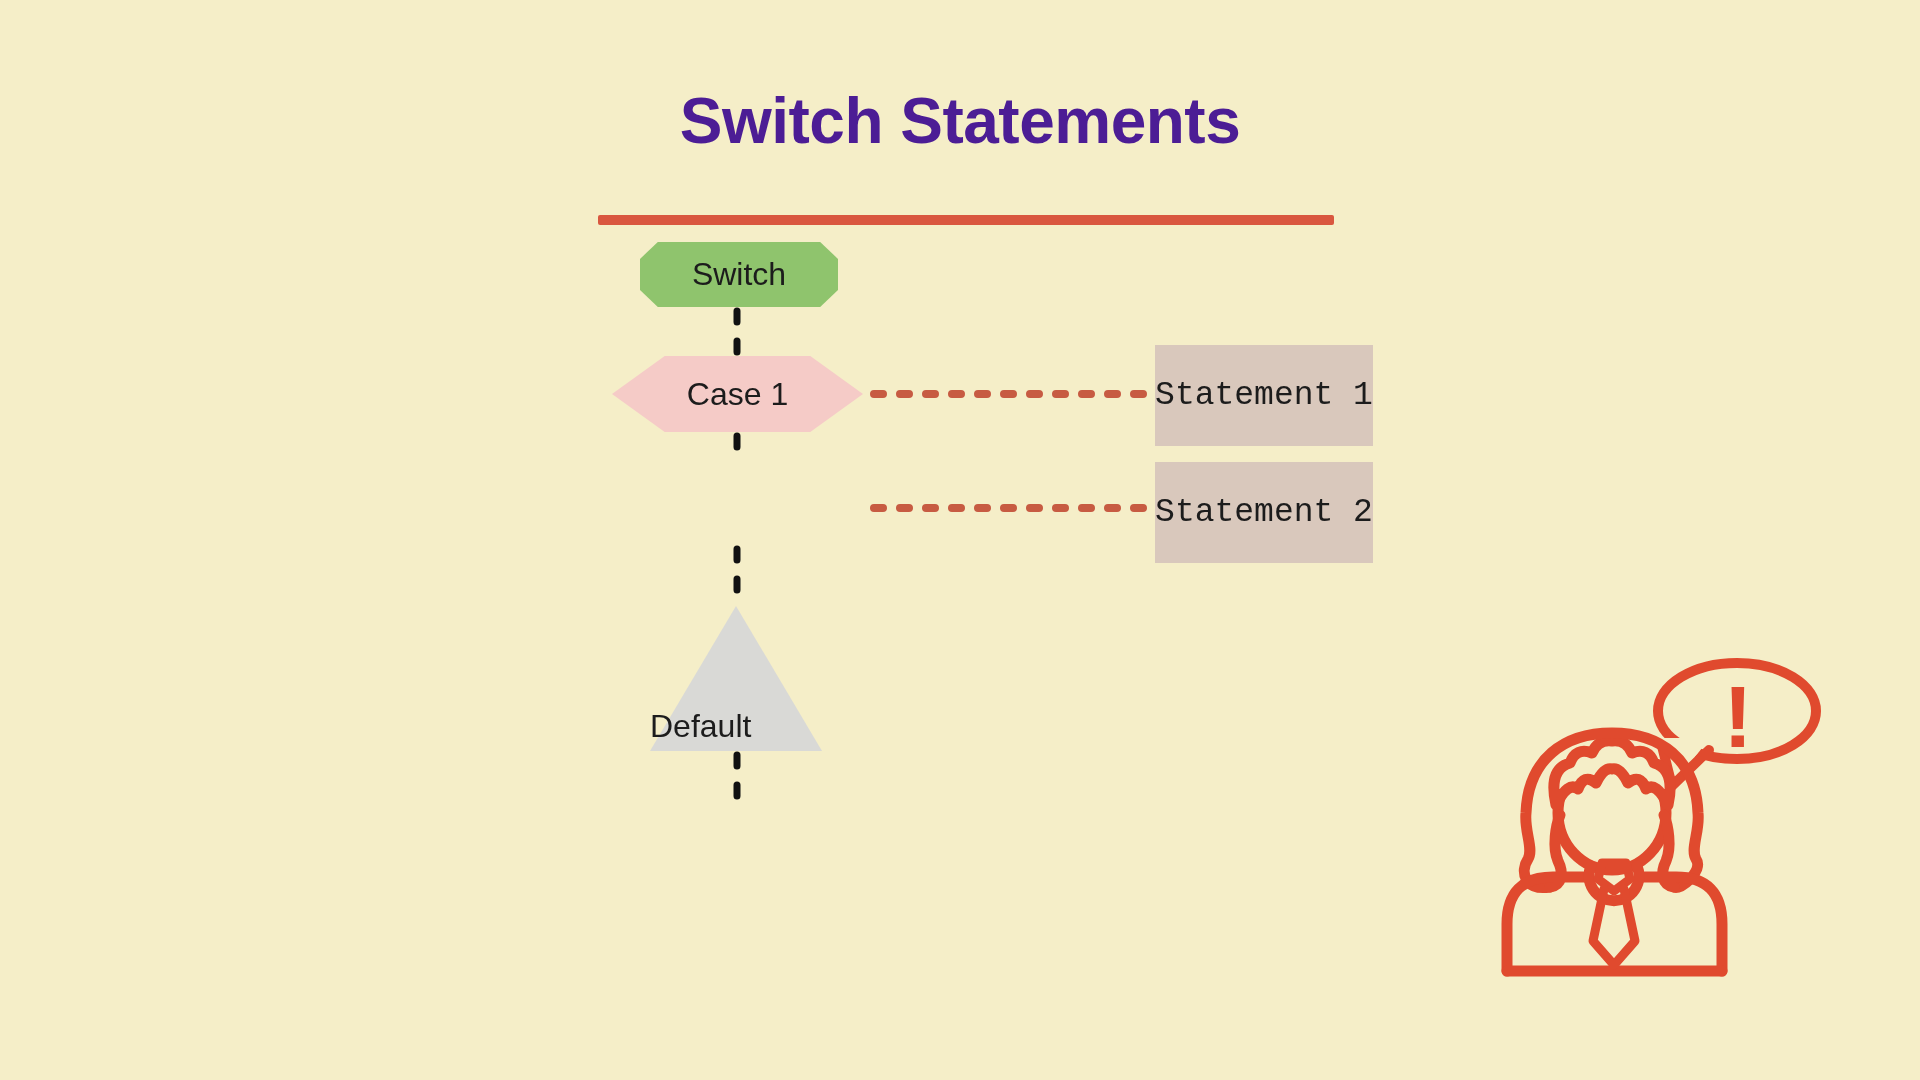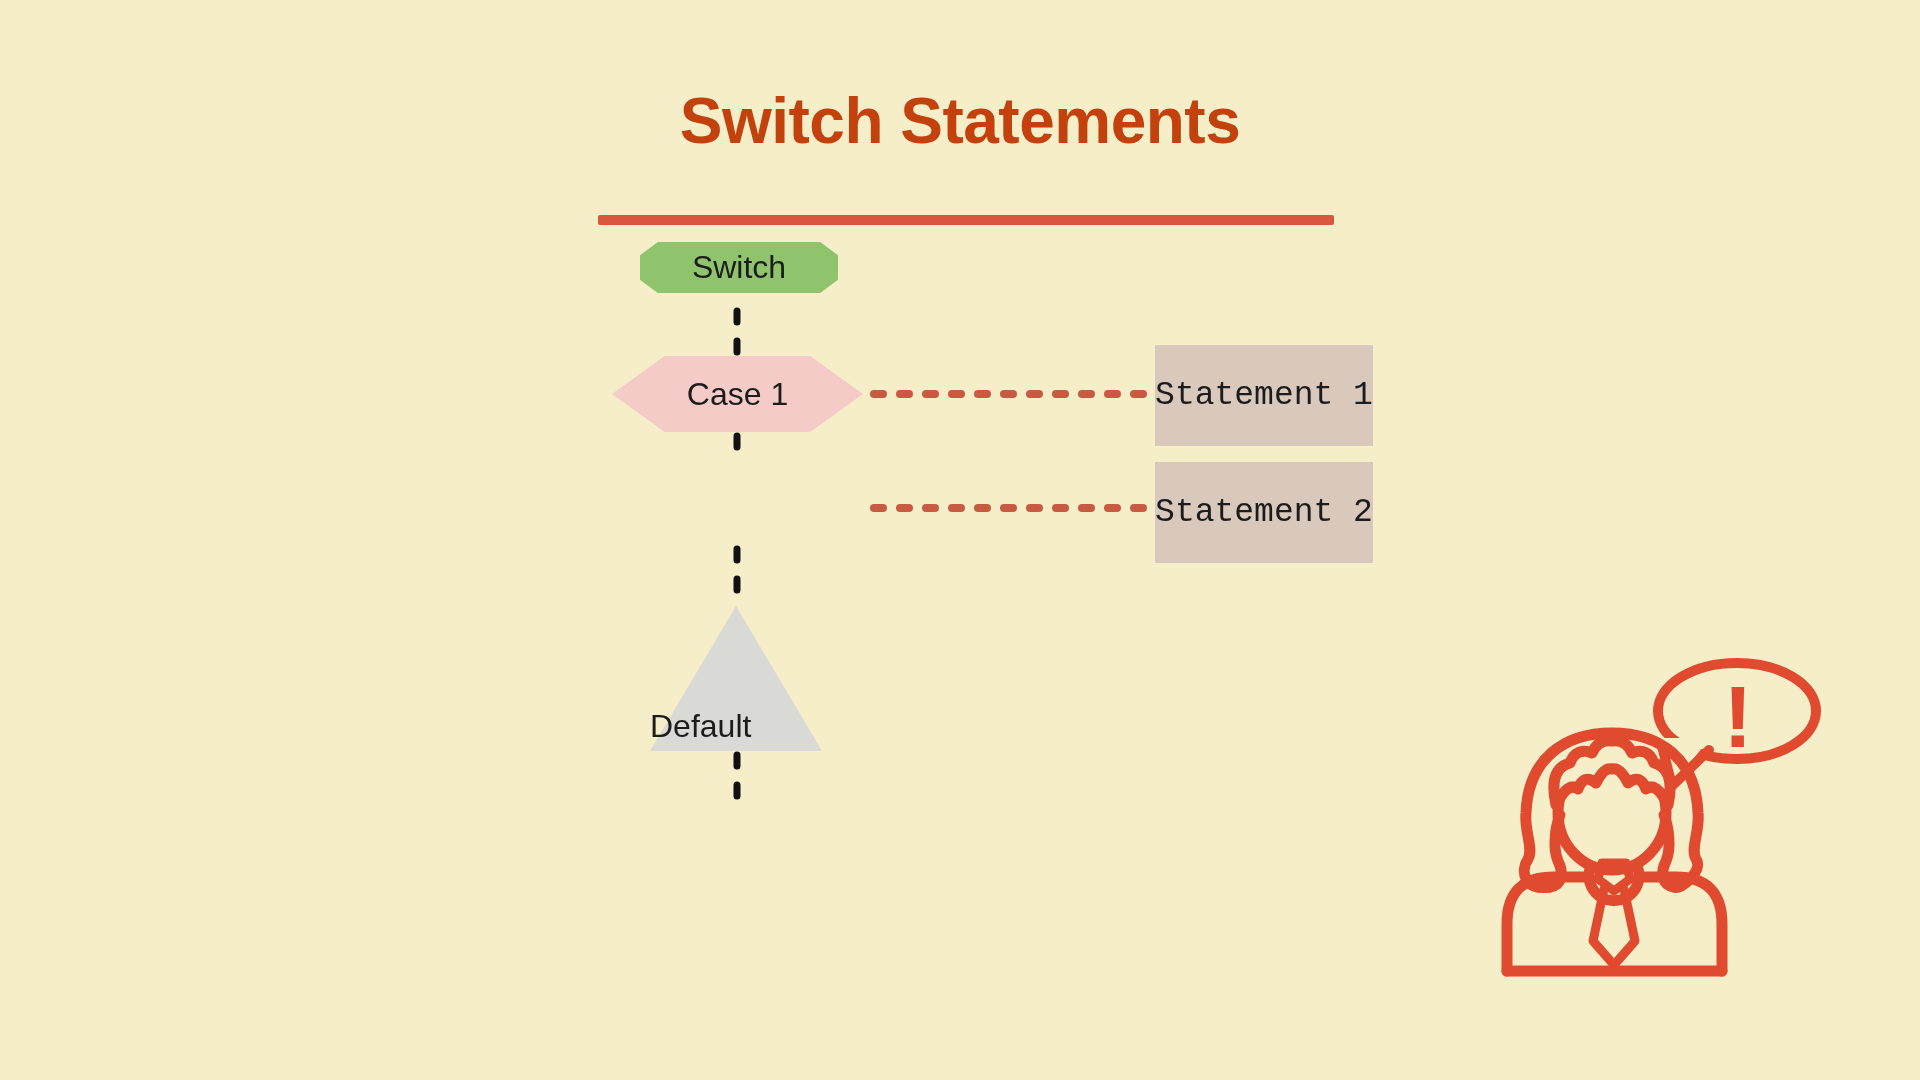--- a/index.html
+++ b/index.html
@@ -21,33 +21,33 @@
     background:var(--background);
     font-family:"Liberation Sans","DejaVu Sans",sans-serif;
     color:var(--text-dark);
     overflow:hidden;
   }
   .canvas{position:relative;width:1920px;height:1080px;background:var(--background);}
 
   .page-title{
     position:absolute;top:84px;left:0;width:1920px;
     text-align:center;
-    font-size:64px;font-weight:800;letter-spacing:-.5px;color:#c2410c;
+    font-size:64px;font-weight:800;letter-spacing:-.5px;color:#4c1d95;
   }
   .title-underline{
     position:absolute;left:598px;top:215px;width:736px;height:10px;
     background:var(--accent-red);border-radius:2px;
   }
 
   .node{
     position:absolute;display:flex;align-items:center;justify-content:center;
     font-size:32px;color:var(--text-dark);
   }
   .node-switch{
-    left:640px;top:242px;width:198px;height:51px;background:var(--node-switch);
+    left:640px;top:242px;width:198px;height:65px;background:var(--node-switch);
     clip-path:polygon(9% 0,91% 0,100% 26%,100% 74%,91% 100%,9% 100%,0 74%,0 26%);
   }
   .node-hexagon{
     width:251px;background:var(--node-case);
     clip-path:polygon(0 50%,21% 0,79% 0,100% 50%,79% 100%,21% 100%);
   }
   .node-case1{left:612px;top:356px;height:76px;}
   .node-case2{left:612px;top:468px;height:77px;}
   .node-statement{
     width:218px;height:101px;background:var(--node-statement);font-size:33px;font-family:Liberation Mono, monospace;

